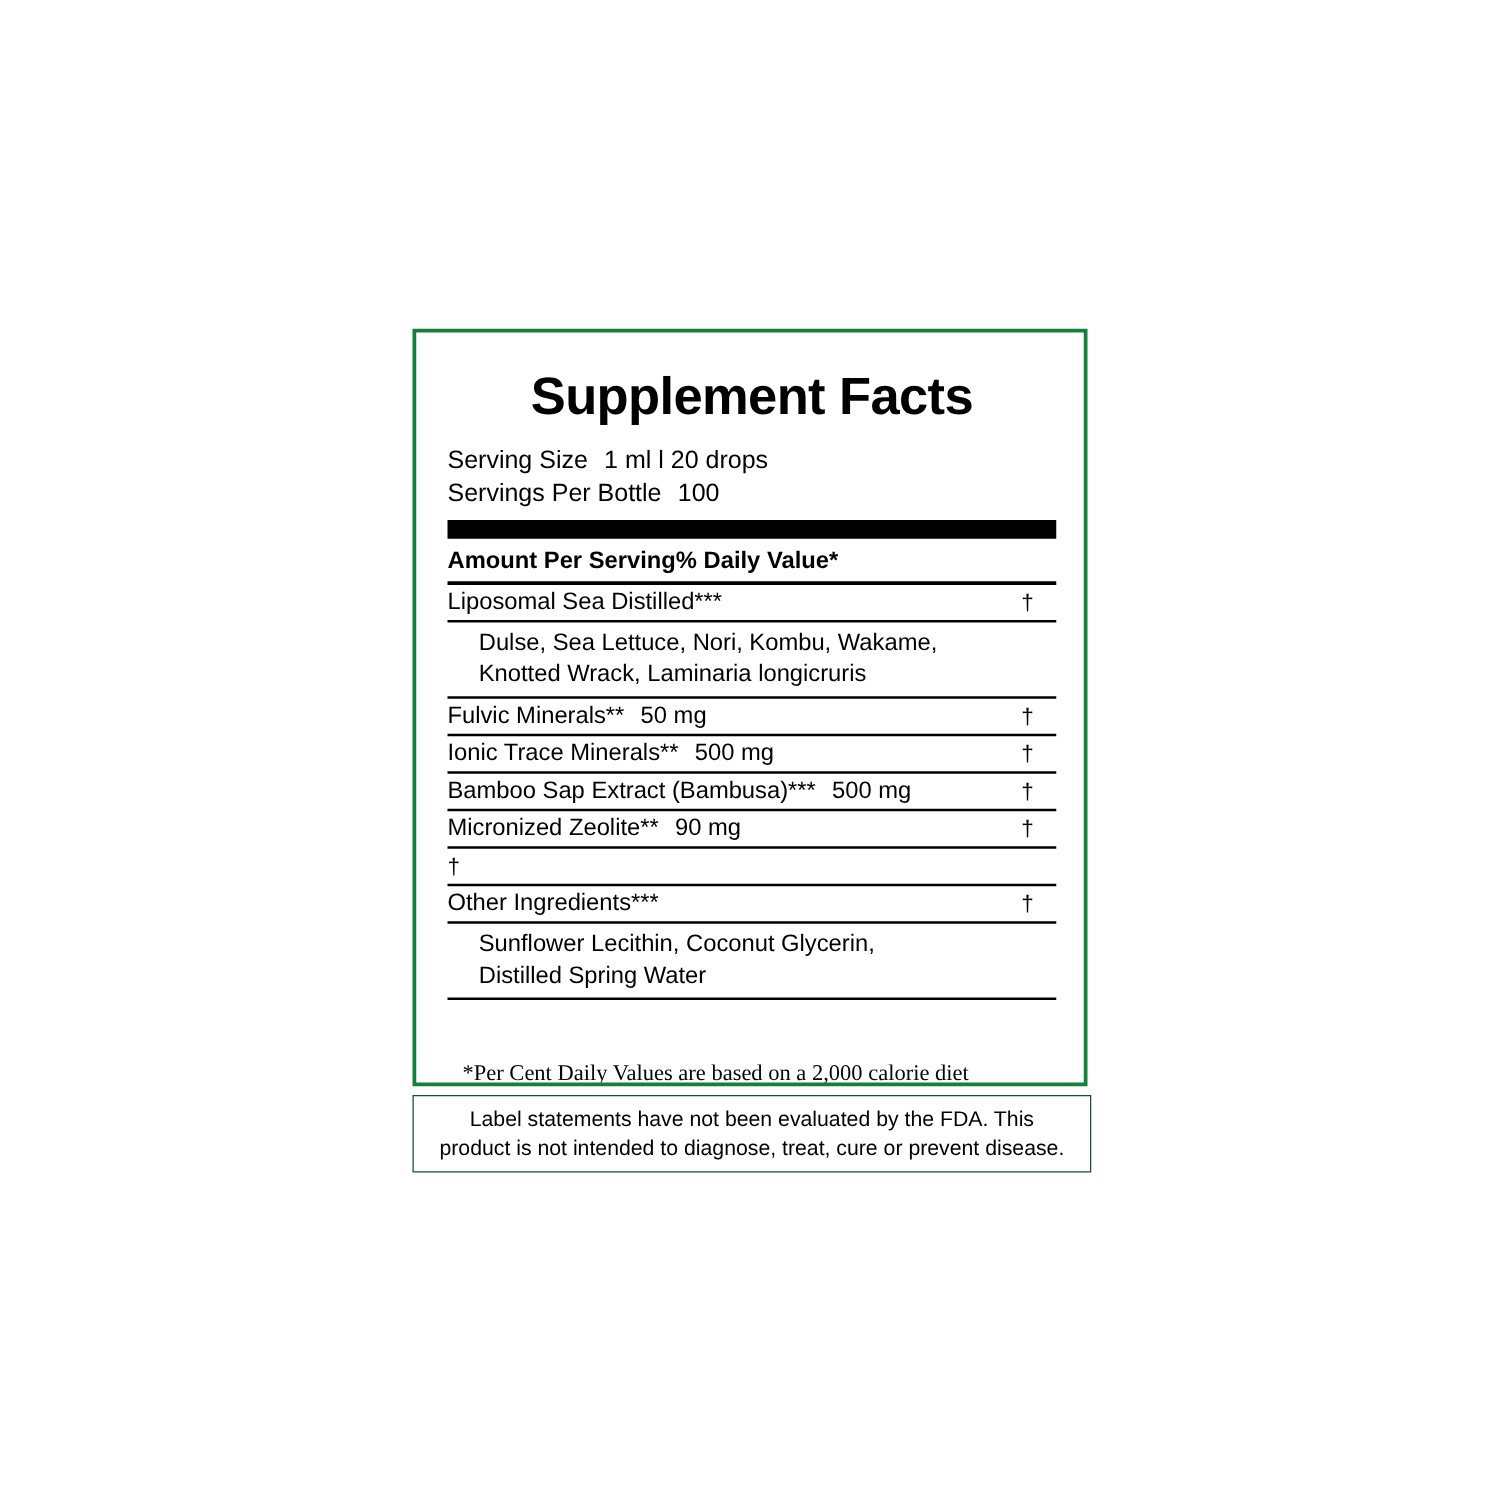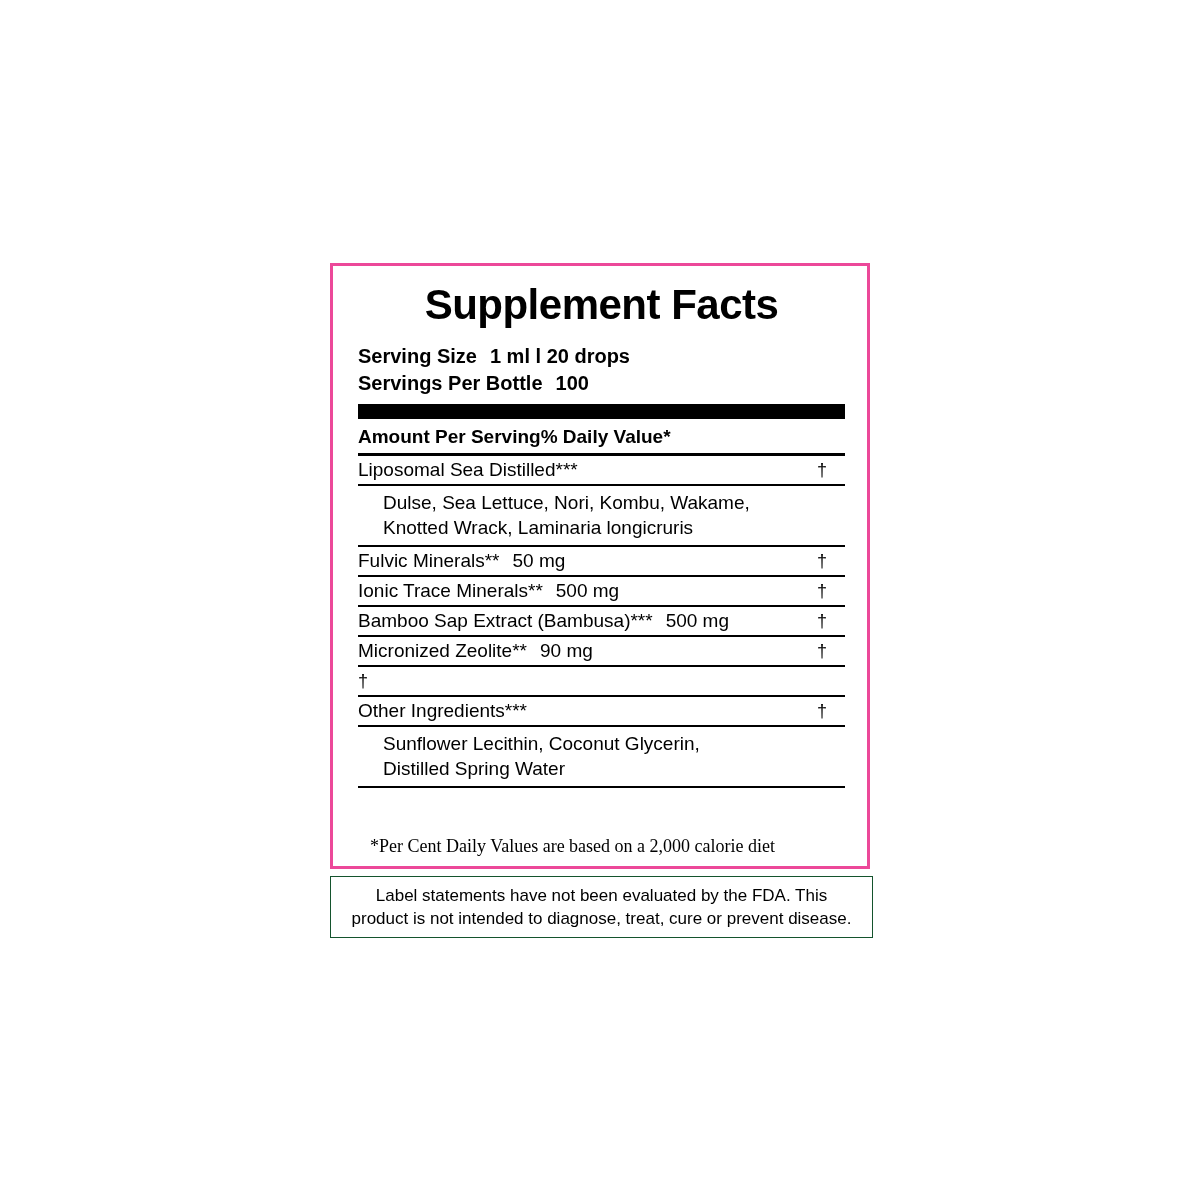--- a/index.html
+++ b/index.html
@@ -14,38 +14,38 @@
     position: absolute; left: 0; top: 0;
     width: 1200px; height: 1200px;
     background: #ffffff;
   }
 
   
   .facts-box {
     position: absolute;
     left: 330px; top: 263px;
     width: 540px; height: 606px;
-    border: 3px solid #ec4899;
+    border: 3px solid #15803d;
     background: #fff;
-    padding: 0 22px 0 25px;
+    padding: 12px 22px 0 25px;
     overflow: hidden;
   }
   .sf-title {
     margin-top: 16px;
     font-size: 42px;
     line-height: 46px;
     font-weight: bold;
     letter-spacing: -0.5px;
     text-align: center;
   }
   .serving-block {
     margin-top: 15px;
     font-size: 20px;
     line-height: 27px;
-    font-weight: bold;
+    font-weight: normal;
   }
   .serving-line .val { margin-left: 13px; }
   .thick-bar {
     margin-top: 7px;
     height: 15px;
     background: #000;
   }
   .tbl-header {
     display: flex;
     align-items: baseline;

